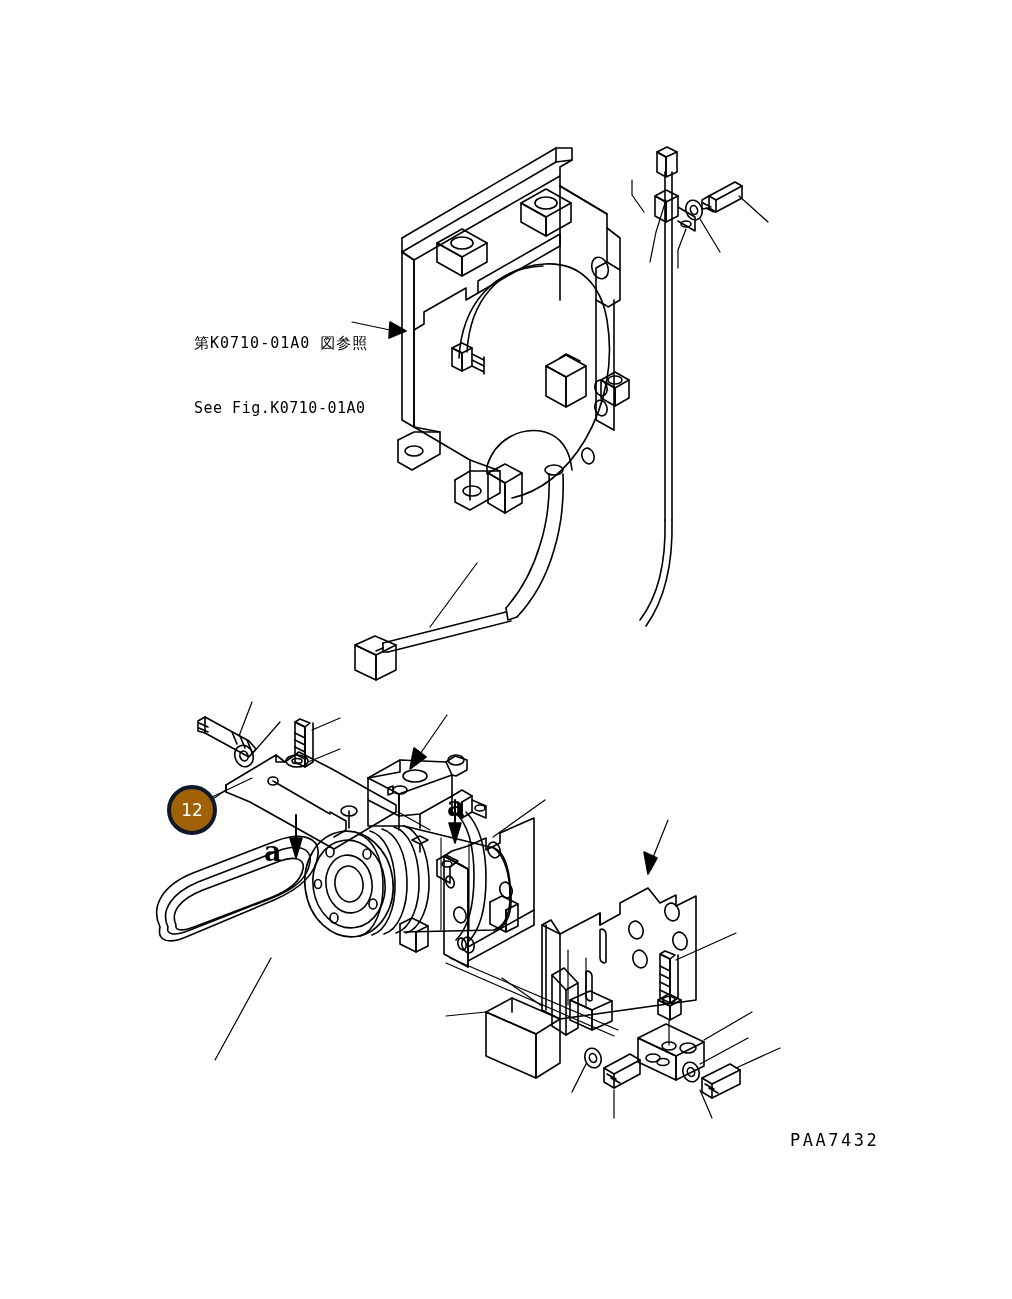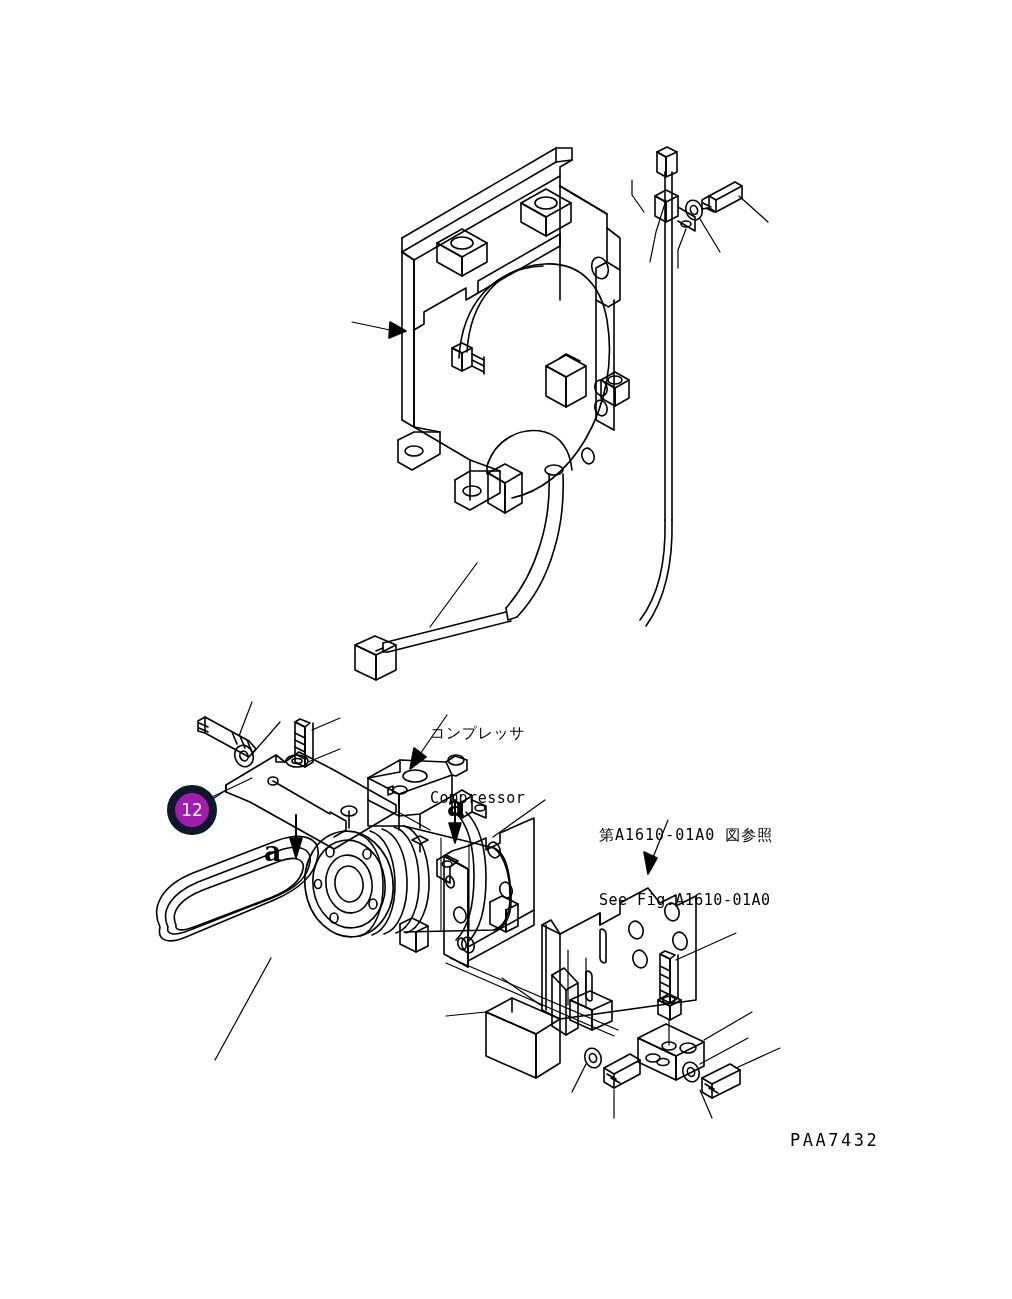--- a/index.html
+++ b/index.html
@@ -49,22 +49,22 @@
   .lbl-section {
     font-family: "DejaVu Serif", "Liberation Serif", serif;
     font-size: 27px;
     font-weight: 700;
   }
   .callout {
     position: absolute;
     width: 50px;
     height: 50px;
     border-radius: 50%;
-    background: #a21caf;
-    border: 8px solid #0f172a;
+    background: #a16207;
+    border: 4px solid #0f172a;
     box-sizing: border-box;
     display: flex;
     align-items: center;
     justify-content: center;
     color: #ffffff;
     font-family: "DejaVu Sans", "Liberation Sans", sans-serif;
     font-size: 17px;
     font-weight: 400;
   }
 </style>
@@ -465,30 +465,26 @@
 
         <path d="M455 800 L455 828" stroke-width="2"></path>
         <path d="M449 823 L461 823 L455 843 Z" fill="#000000" stroke="#000000"></path>
       </g>
 
       <path d="M212 797 L252 778" stroke-width="1.2"></path>
 
     </g>
   </svg>
 
-
-  <div class="lbl lbl-ref" style="left:599px; top:781px;">
-    <div class="jp">第A1610-01A0 図参照</div>
-    <div>See Fig.A1610-01A0</div>
+  <div class="lbl lbl-ref" style="left:194px; top:289px;">
+    <div class="jp">第K0710-01A0 図参照</div>
+    <div>See Fig.K0710-01A0</div>
   </div>
 
-  <div class="lbl lbl-part" style="left:430px; top:679px;">
-    <div class="jp">コンプレッサ</div>
-    <div>Compressor</div>
-  </div>
+
 
   <div class="lbl lbl-section" style="left:264px; top:832px;">a</div>
 
   <div class="lbl lbl-section" style="left:447px; top:787px;">a</div>
 
   <div class="lbl lbl-figcode" style="left:790px; top:1128px;text-align:center;">PAA7432</div>
 
   <div class="callout" style="left:167px; top:785px;">
     <span>12</span>
   </div>

